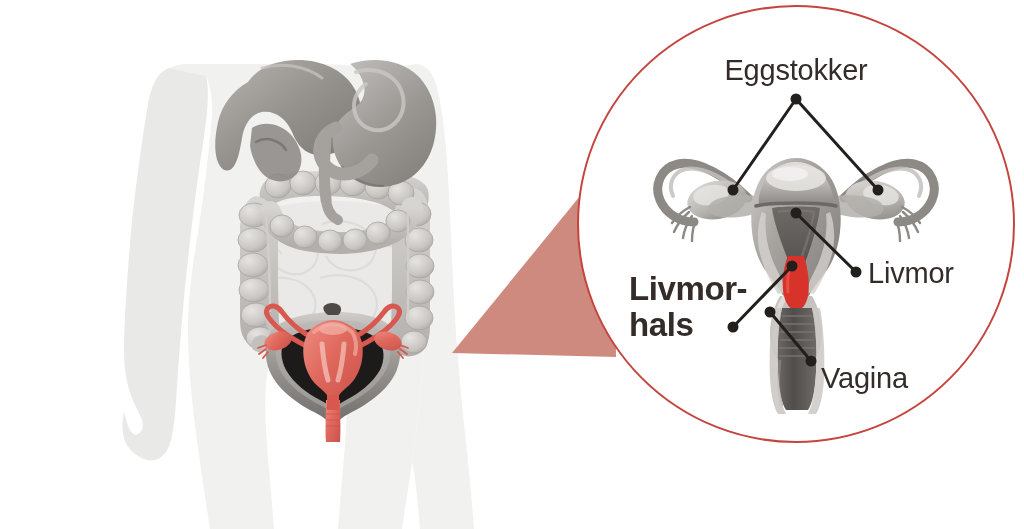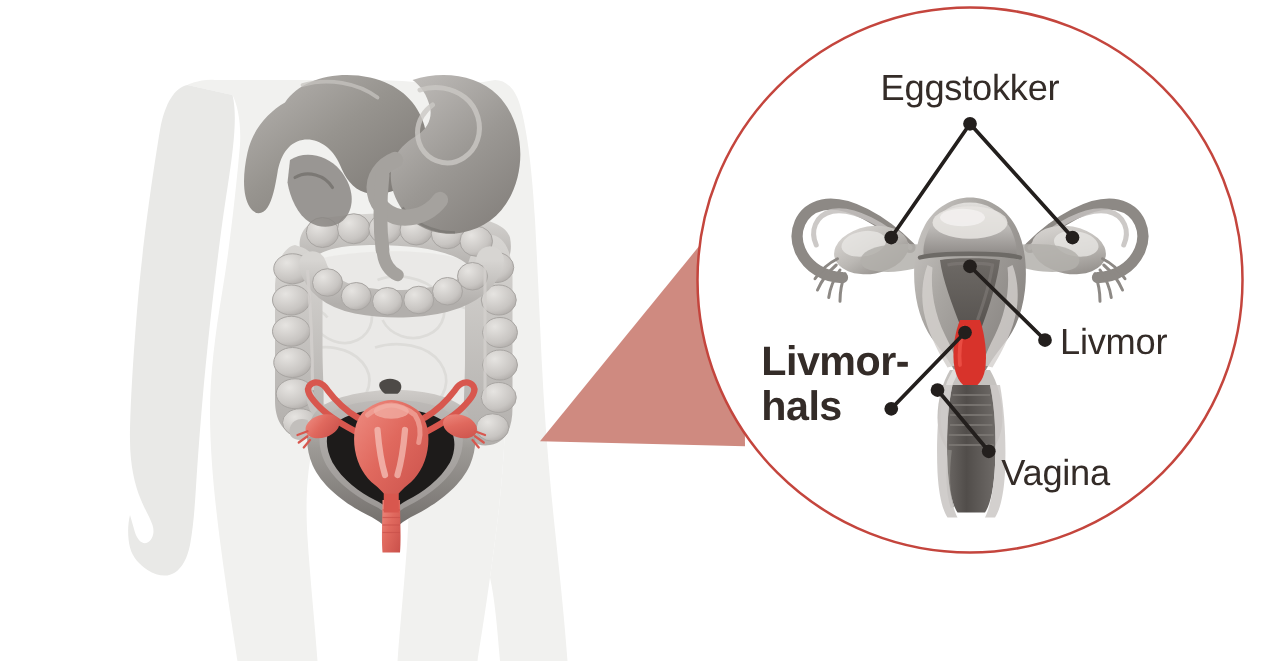--- a/index.html
+++ b/index.html
@@ -1,21 +1,21 @@
 <!DOCTYPE html>
 <html><head>
 <meta charset="utf-8">
 <title>Livmorhals anatomi</title>
 <style>
   html,body{margin:0;padding:0;background:#ffffff;}
   body{
     width:1024px;height:529px;overflow:hidden;position:relative;
     font-family:"Liberation Sans","DejaVu Sans",sans-serif;
   }
-  #stage{position:absolute;inset:0;width:846px;height:529px;}
+  #stage{position:absolute;inset:0;width:846px;height:529px;padding-left:20px;}
   #stage svg{display:block;width:1024px;height:529px;}
   .lbl{
     font-family:"Liberation Sans","DejaVu Sans",sans-serif;
     fill:#342c28;
     font-size:29px;
     font-weight:400;
     letter-spacing:-0.2px;
   }
   .lbl-strong{
     font-size:33px;

